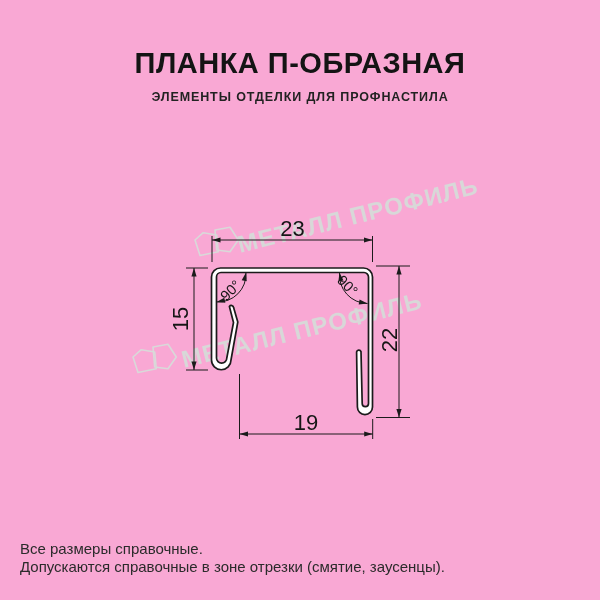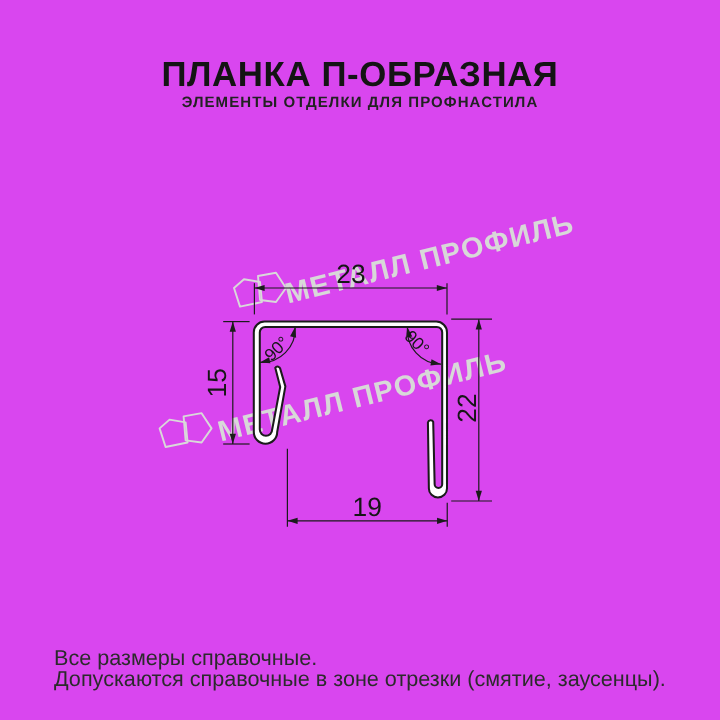--- a/index.html
+++ b/index.html
@@ -1,29 +1,29 @@
 <!DOCTYPE html>
 <html><head>
 <meta charset="utf-8">
 <style>
   html,body{margin:0;padding:0;background:#fff;}
-  .page{position:relative;width:600px;height:600px;background:#d946ef;overflow:hidden;
+  .page{position:relative;width:600px;height:600px;background:#f9a8d4;overflow:hidden;
         font-family:"Liberation Sans",sans-serif;}
   .hdr{position:absolute;top:48px;left:0;width:600px;text-align:center;}
   .title{font-weight:700;font-size:29px;line-height:30px;color:#141414;letter-spacing:.5px;}
-  .subtitle{font-weight:700;font-size:12.5px;letter-spacing:.9px;color:#222;}
+  .subtitle{margin-top:12px;font-weight:700;font-size:12.5px;letter-spacing:.9px;color:#222;}
   .drawing{position:absolute;left:0;top:0;width:600px;height:600px;}
   .sheet{fill:#fff;stroke:#1b1b1b;stroke-width:1.7;stroke-linejoin:round;}
   .dl{stroke:#1b1b1b;stroke-width:1;fill:none;}
   .arr{fill:#1b1b1b;stroke:none;}
   .dim-label{font-size:22px;fill:#161616;}
   .angle-label{font-size:14.5px;fill:#161616;}
   .wm-text{font-size:24px;font-weight:700;letter-spacing:1.2px;}
   .wm-shape{fill:none;stroke:#d9d9d9;stroke-width:1.6;stroke-linejoin:round;}
-  .ftr{position:absolute;left:45px;top:540px;font-size:18px;line-height:17.5px;color:#2b2b2b;}
+  .ftr{position:absolute;left:20px;top:540px;font-size:15px;line-height:17.5px;color:#2b2b2b;}
 </style>
 </head>
 <body>
 
 <div class="page">
 
   <div class="hdr">
     <div class="title">ПЛАНКА П-ОБРАЗНАЯ</div>
     <div class="subtitle">ЭЛЕМЕНТЫ ОТДЕЛКИ ДЛЯ ПРОФНАСТИЛА</div>
   </div>

